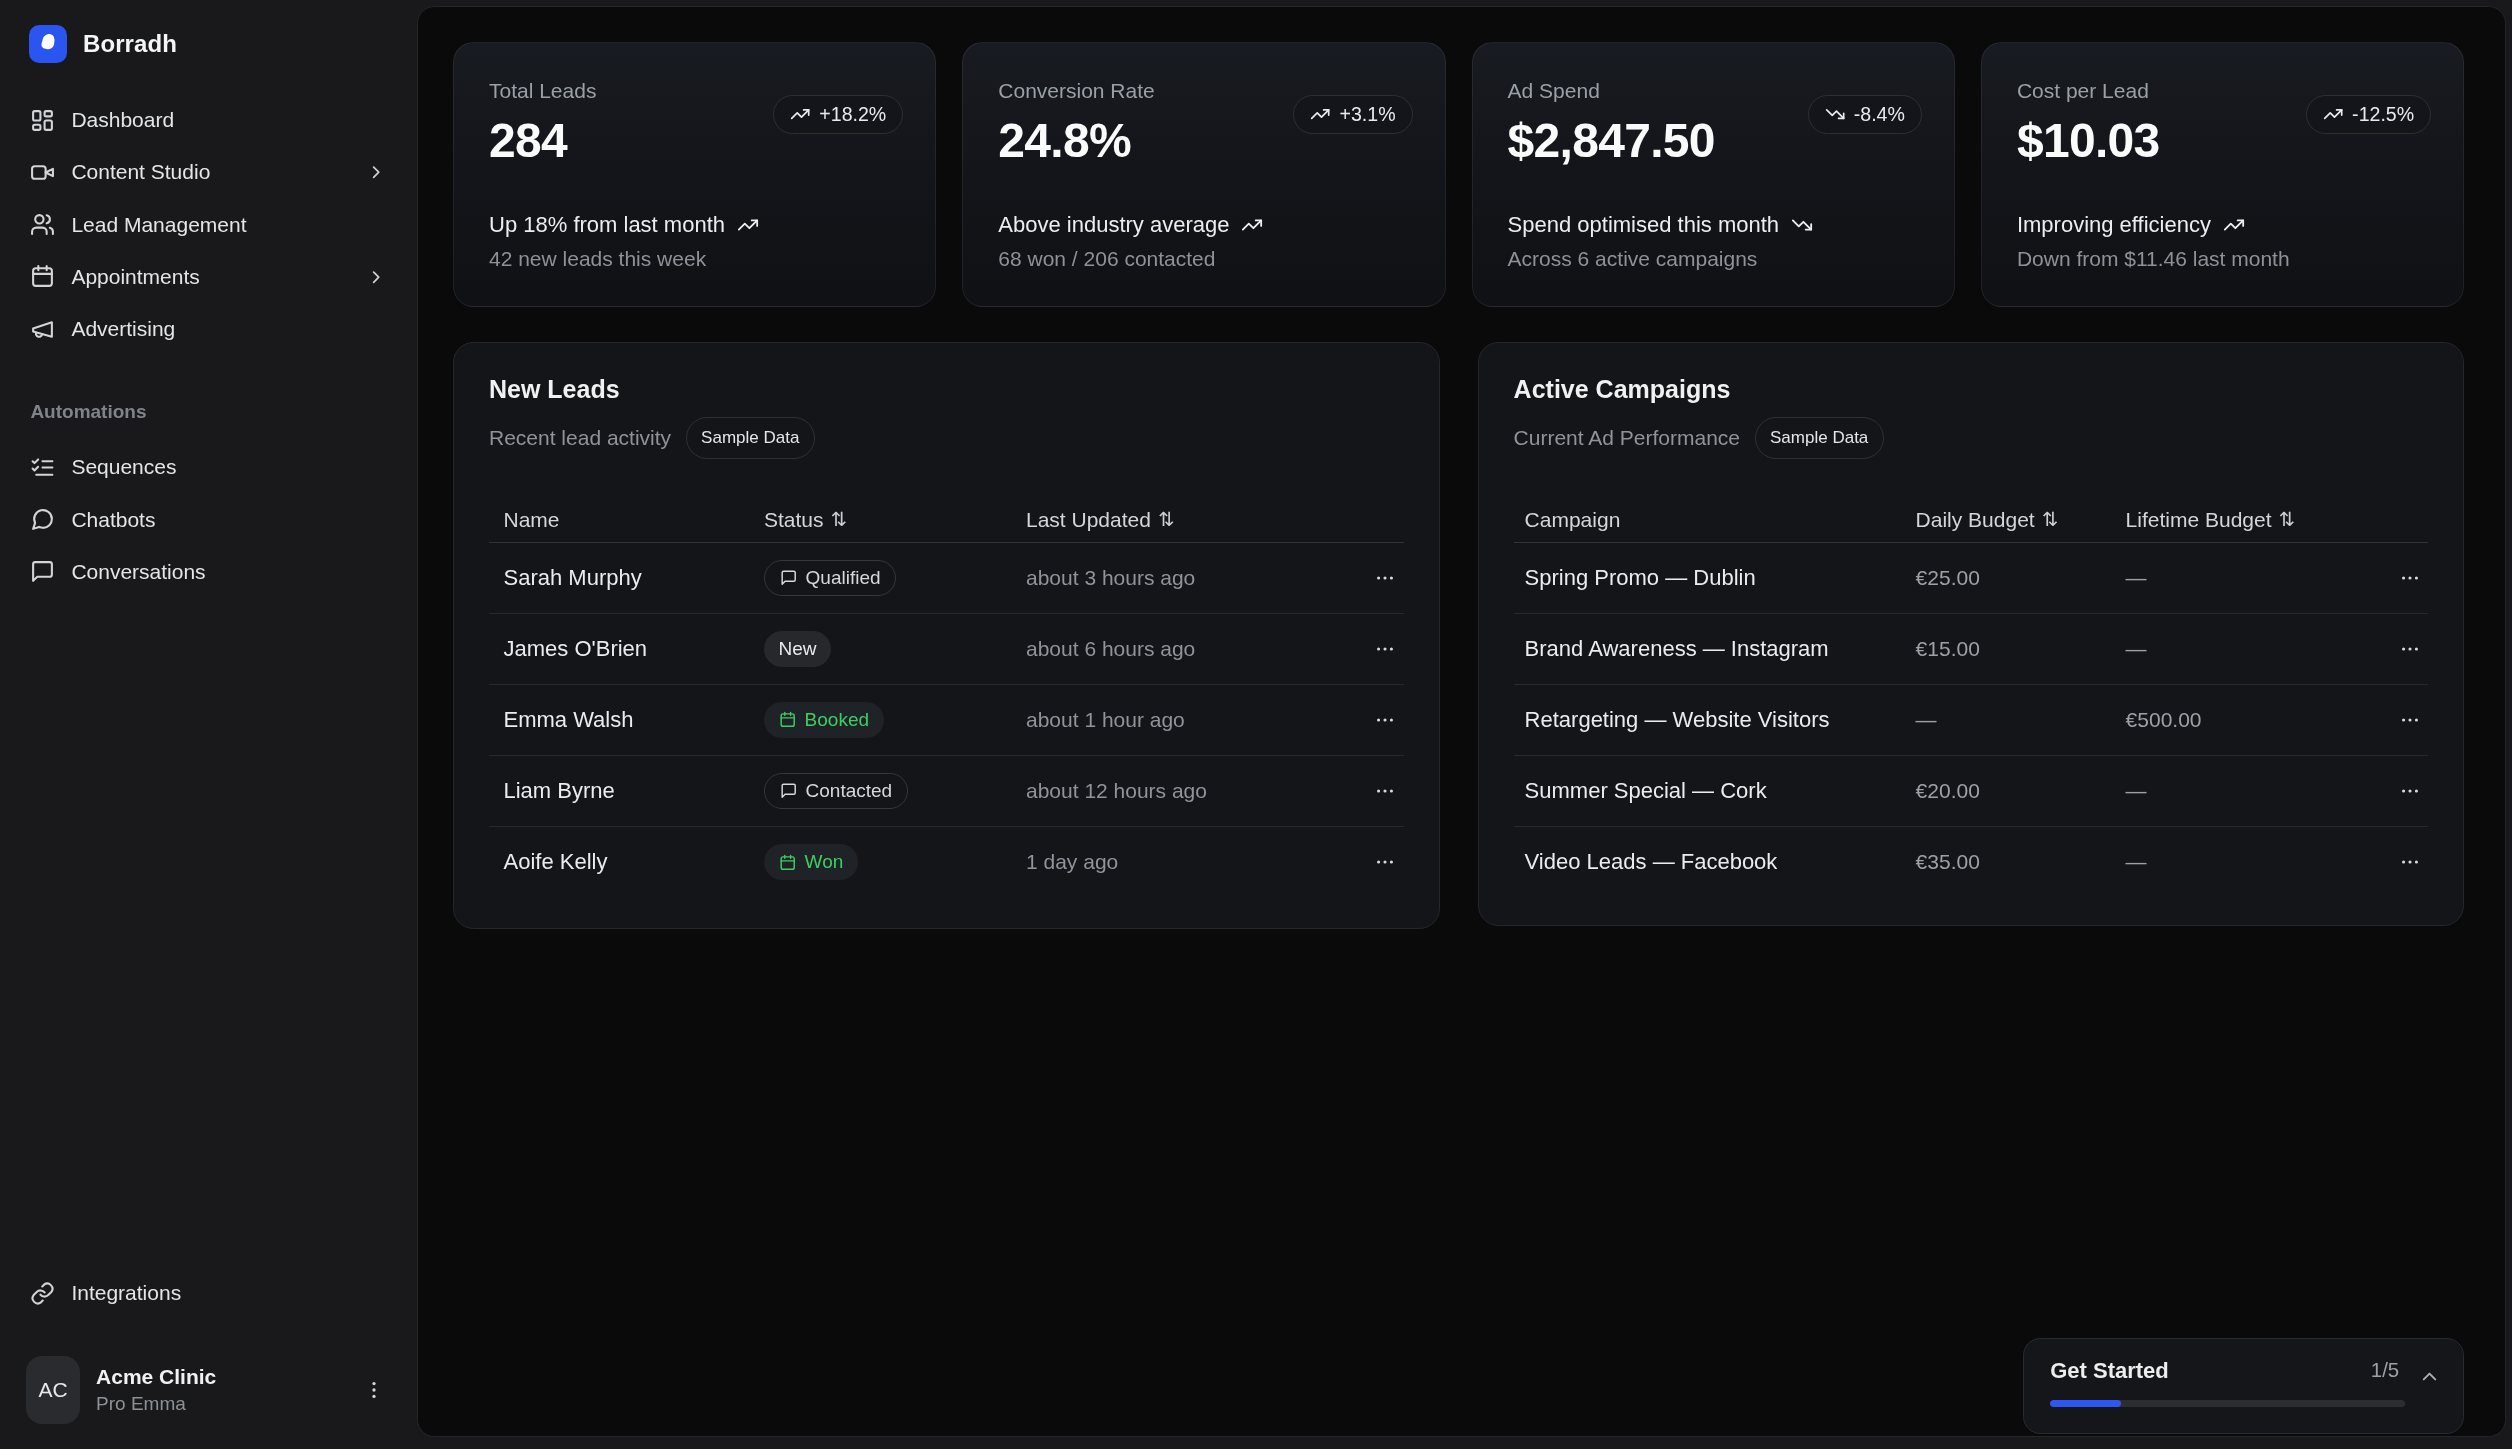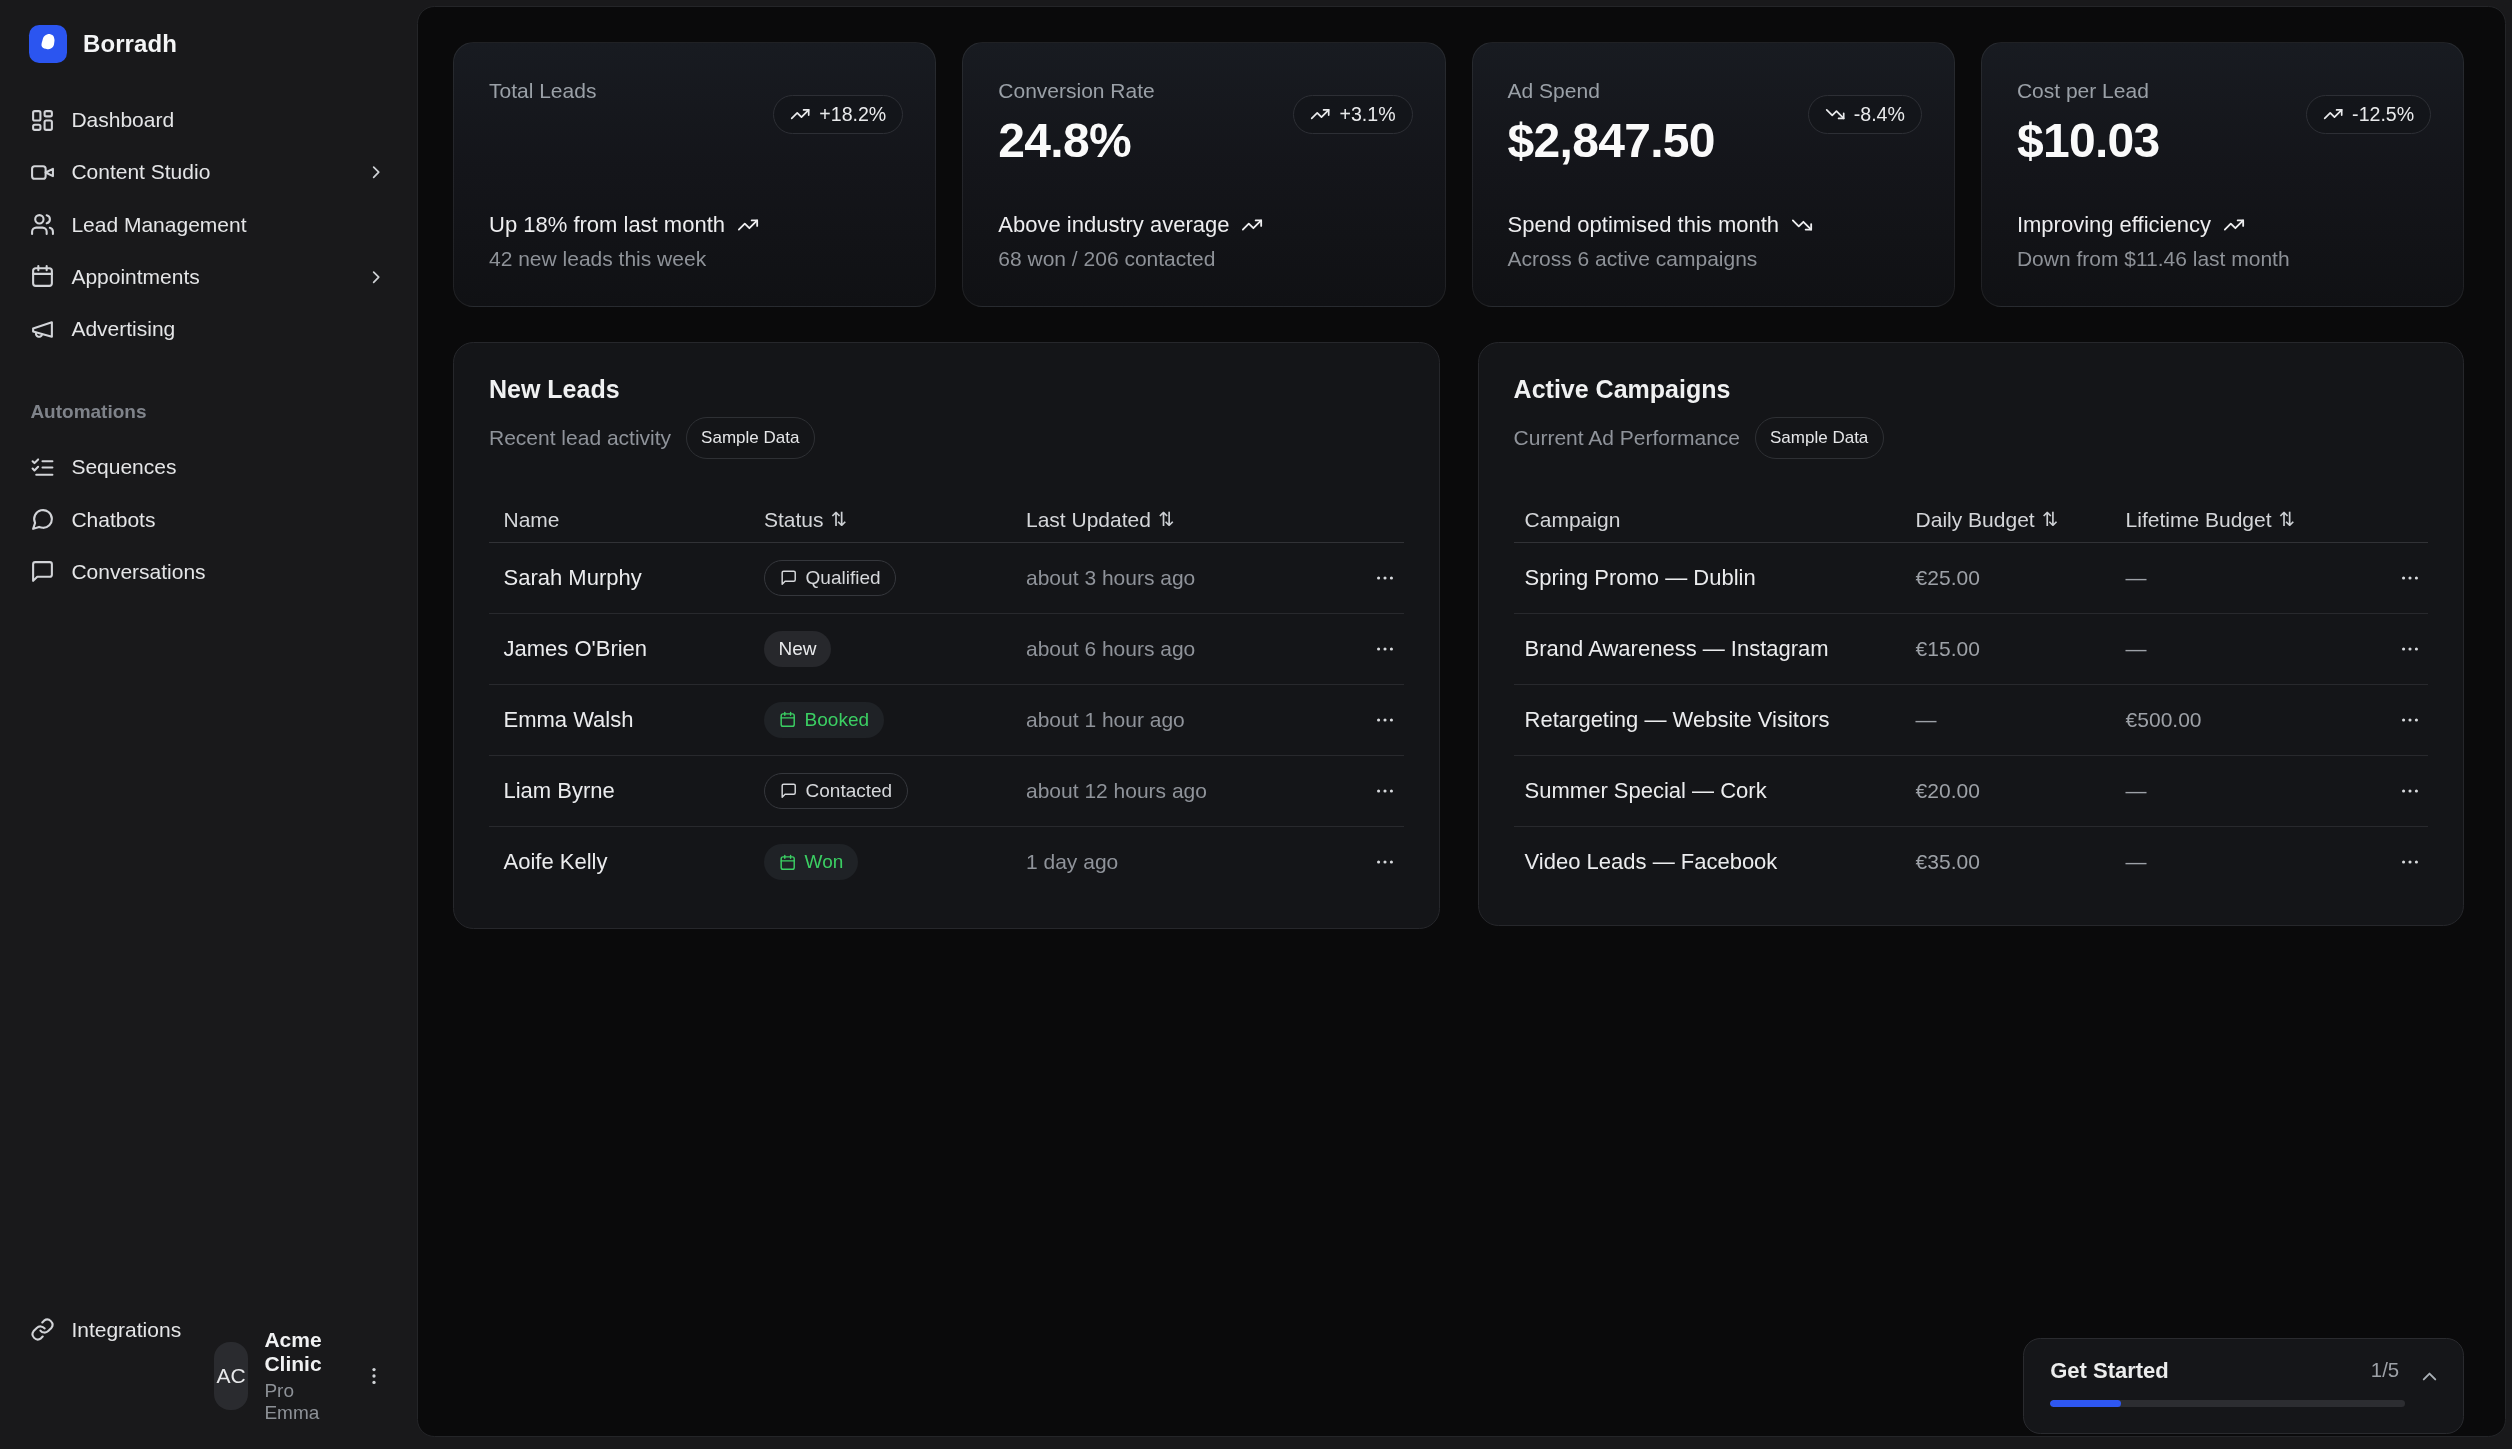--- a/index.html
+++ b/index.html
@@ -28,21 +28,21 @@
   .nav { margin-top:29px; display:flex; flex-direction:column; gap:7.3px; }
   .nav-item {
     height:45px; border-radius:8.7px; display:flex; align-items:center;
     padding:0 13px; gap:16px; font-size:21px; color:#e4e5e7; cursor:pointer;
   }
   .nav-item .nicon { color:#d2d4d8; flex:0 0 auto; }
   .nav-item .chev { margin-left:auto; color:#cfd2d6; }
 
   .section-label { margin:42px 0 14.5px 13px; font-size:19px; font-weight:600; color:#7f838a; }
 
-  .side-footer { margin-top:auto; display:flex; flex-direction:row; gap:11px; }
+  .side-footer { margin-top:auto; display:flex; flex-direction:column; gap:20px; }
   .account {
     margin-top:13px; display:flex; align-items:center; gap:16px; padding:7.3px 8.7px 0 8.7px;
   }
   .acct-avatar {
     width:54px; height:68px; border-radius:16px; background:#2a2b2f;
     display:flex; align-items:center; justify-content:center;
     font-size:21px; color:#e7e8ea;
   }
   .acct-meta { display:flex; flex-direction:column; gap:4.4px; }
   .acct-name { font-size:21px; font-weight:600; color:#f0f1f2; }
@@ -282,20 +282,21 @@
         <div class="card-label">Total Leads</div>
         <div class="trend-badge">
           <span>
               <svg width="20.4" height="20.4" viewBox="0 0 24 24" fill="none" stroke="currentColor" stroke-width="2" stroke-linecap="round" stroke-linejoin="round">
                 <polyline points="22 7 13.5 15.5 8.5 10.5 2 17"></polyline>
                 <polyline points="16 7 22 7 22 13"></polyline>
               </svg>
             </span>
           <span>+18.2%</span>
         </div>
+        <div class="card-value">284</div>
         <div class="card-line1">
           <span>Up 18% from last month</span>
           <span>
               <svg width="22" height="22" viewBox="0 0 24 24" fill="none" stroke="currentColor" stroke-width="2" stroke-linecap="round" stroke-linejoin="round">
                 <polyline points="22 7 13.5 15.5 8.5 10.5 2 17"></polyline>
                 <polyline points="16 7 22 7 22 13"></polyline>
               </svg>
             </span>
         </div>
         <div class="card-line2">42 new leads this week</div>

